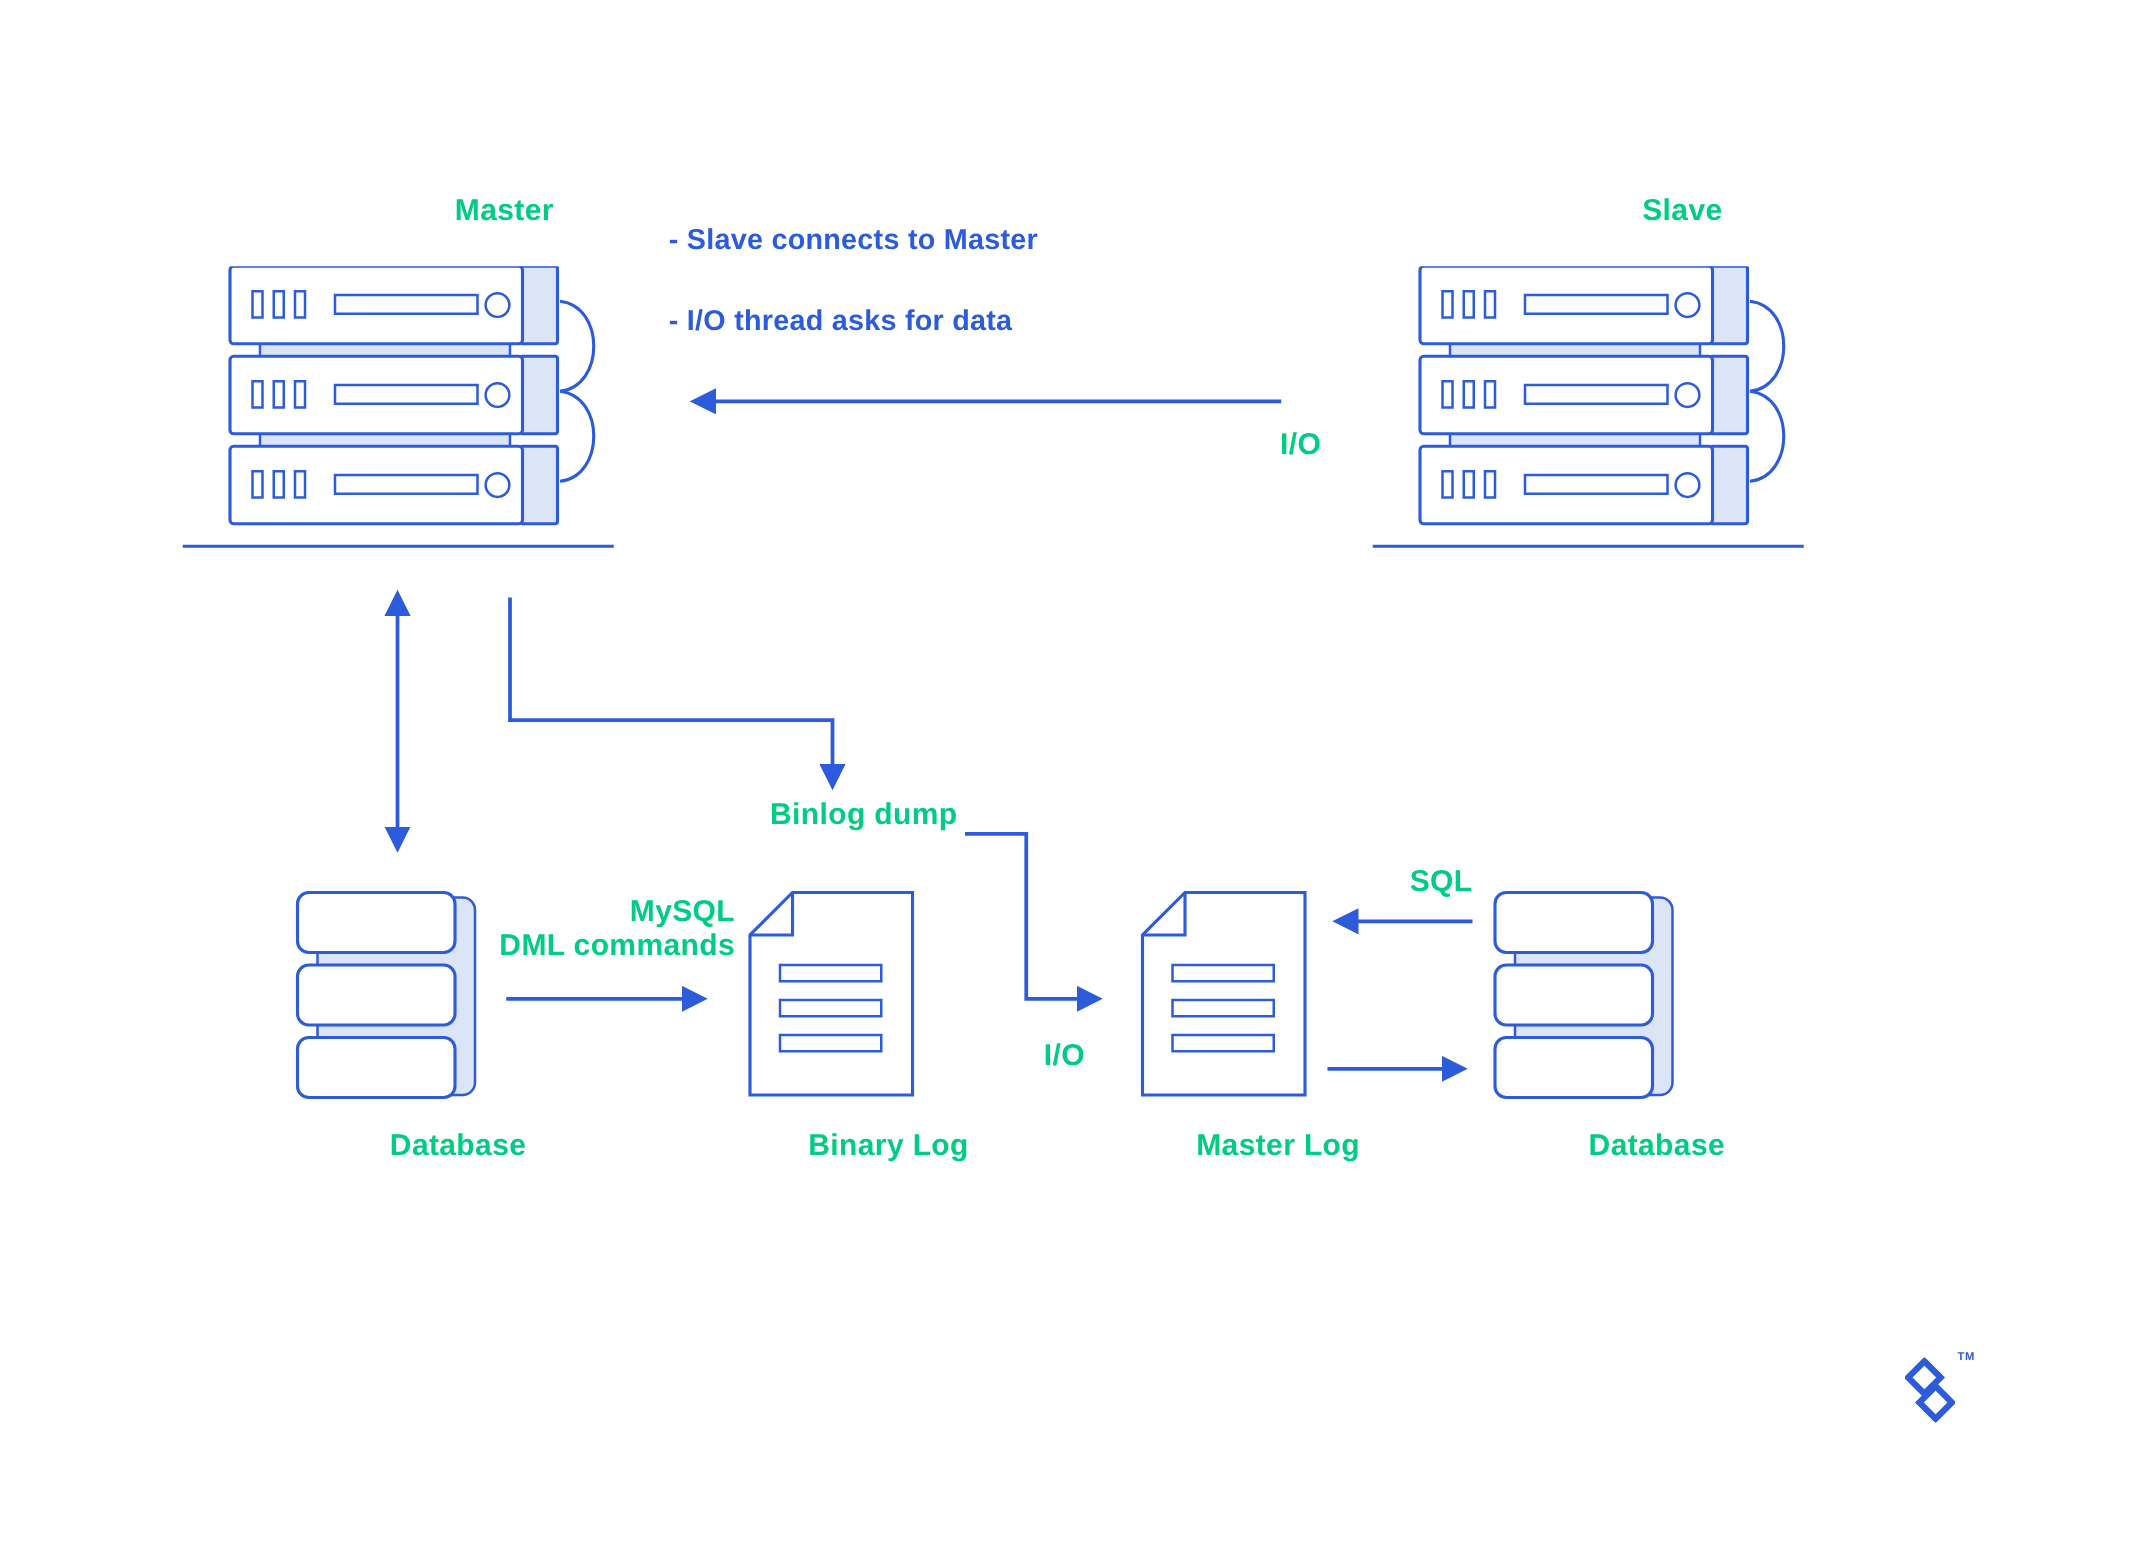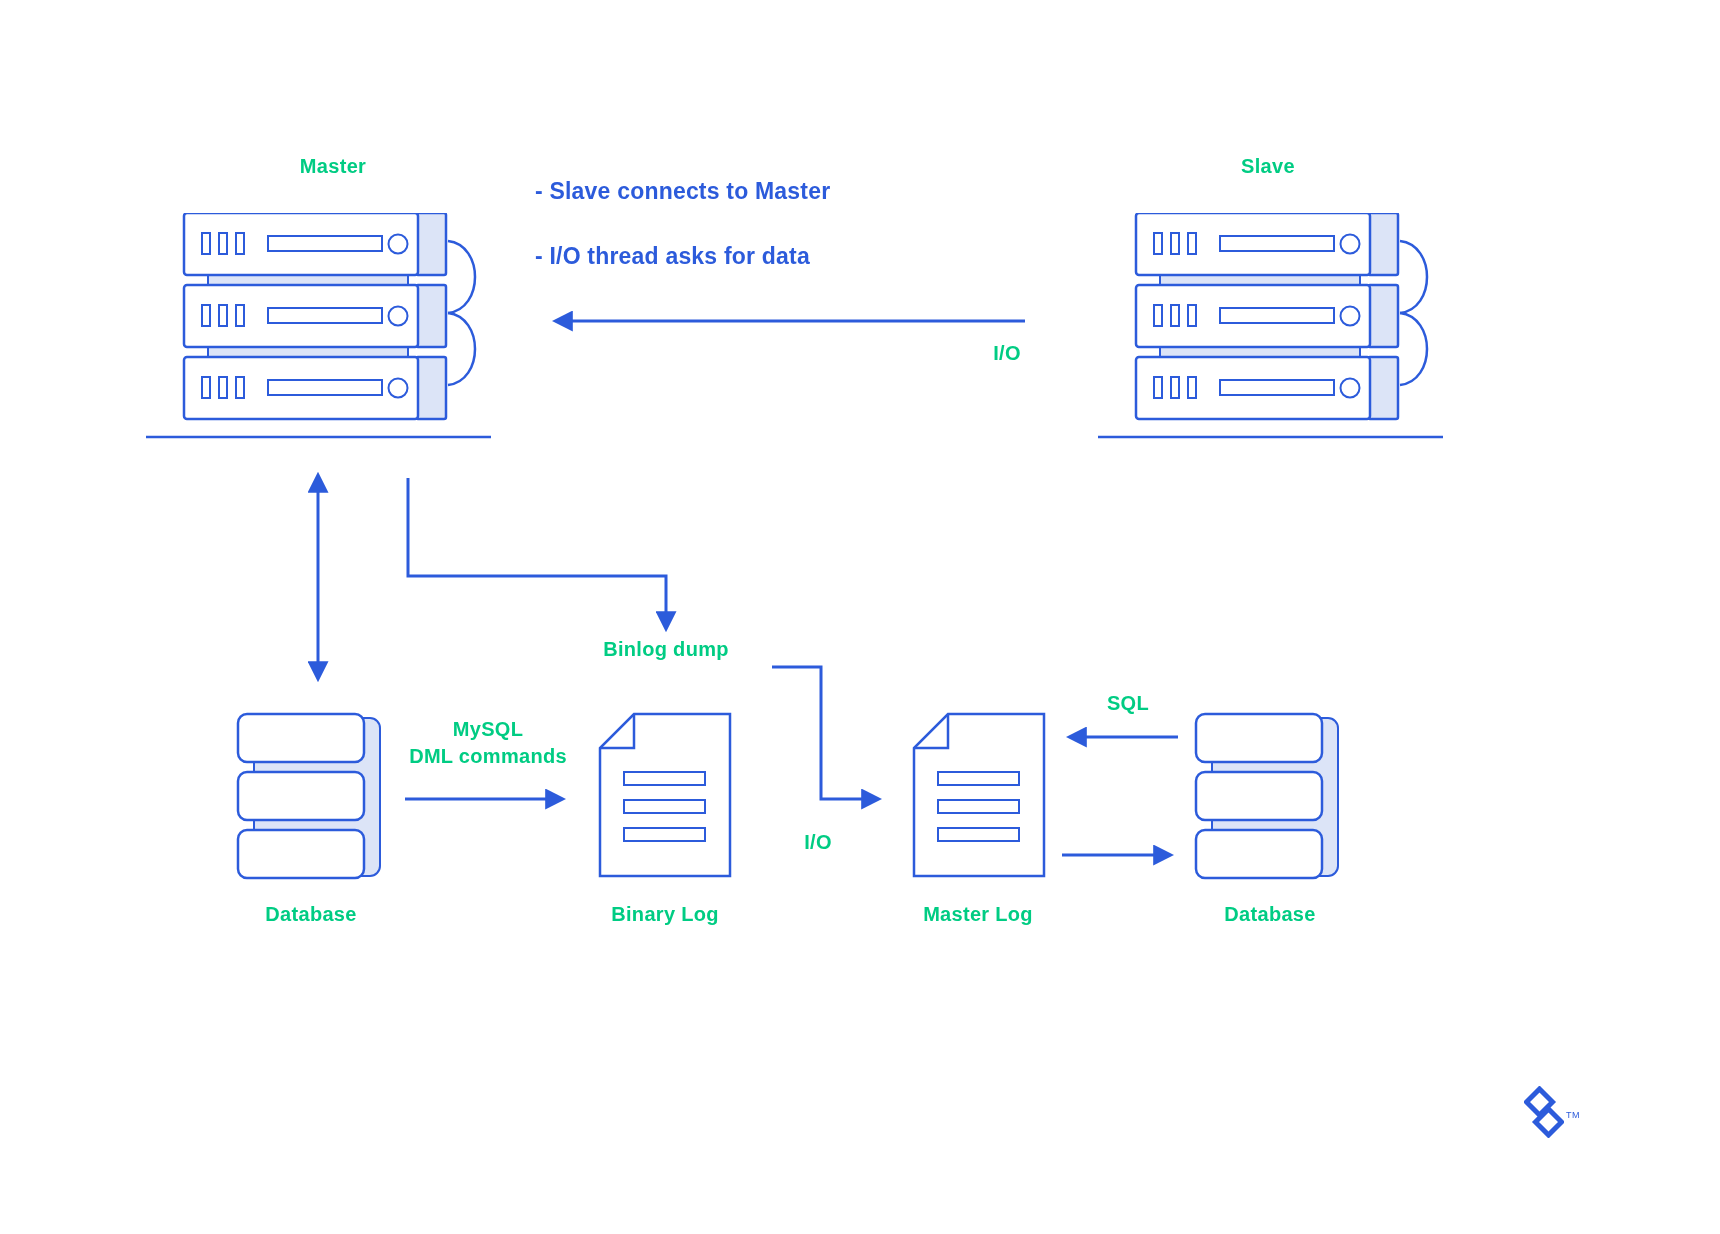--- a/index.html
+++ b/index.html
@@ -9,41 +9,41 @@
     --light:#DCE4F7;
     --bg:#FFFFFF;
   }
   *{margin:0;padding:0;box-sizing:border-box}
   body{background:#fff;font-family:"Liberation Sans",sans-serif;}
   .canvas{
     position:relative;width:1720px;height:1234px;background:var(--bg);overflow:hidden;
   }
   .abs{position:absolute}
   .lbl{
-    position:absolute;font-weight:700;font-size:20px;color:var(--green);
-    text-align:center;letter-spacing:.3px;white-space:nowrap;
+    position:absolute;font-weight:700;font-size:24px;color:var(--green);
+    text-align:right;letter-spacing:.3px;white-space:nowrap;
   }
   .lbl.two-line{line-height:27px}
   .notes{position:absolute;left:535px;top:143px}
   .note-line{
     font-weight:700;font-size:23px;line-height:33px;color:var(--blue);
     white-space:nowrap;letter-spacing:.2px;margin-top:32px;
   }
   svg{display:block;overflow:visible}
   
   .st{stroke:var(--blue);stroke-width:2.5}
   .st2{stroke:var(--blue);stroke-width:2}
   .wf{fill:#fff}
   .lf{fill:var(--light)}
   .nf{fill:none}
   .conn{stroke:var(--blue);stroke-width:3;fill:none}
   .mk{fill:var(--blue)}
   .logo-st{stroke:var(--blue);stroke-width:5;fill:none}
   .tm{
-    position:absolute;font-size:9px;font-weight:400;color:var(--blue);letter-spacing:.5px;margin-top:30px;
+    position:absolute;font-size:9px;font-weight:700;color:var(--blue);letter-spacing:.5px;
   }
 </style>
 </head>
 <body>
 
 <div class="canvas">
 
   <svg class="abs" style="left:0;top:0" width="1720" height="1234">
     <defs>
       <marker id="ah" viewBox="0 0 10 10" refX="8" refY="5" markerWidth="7" markerHeight="7" orient="auto-start-reverse">

